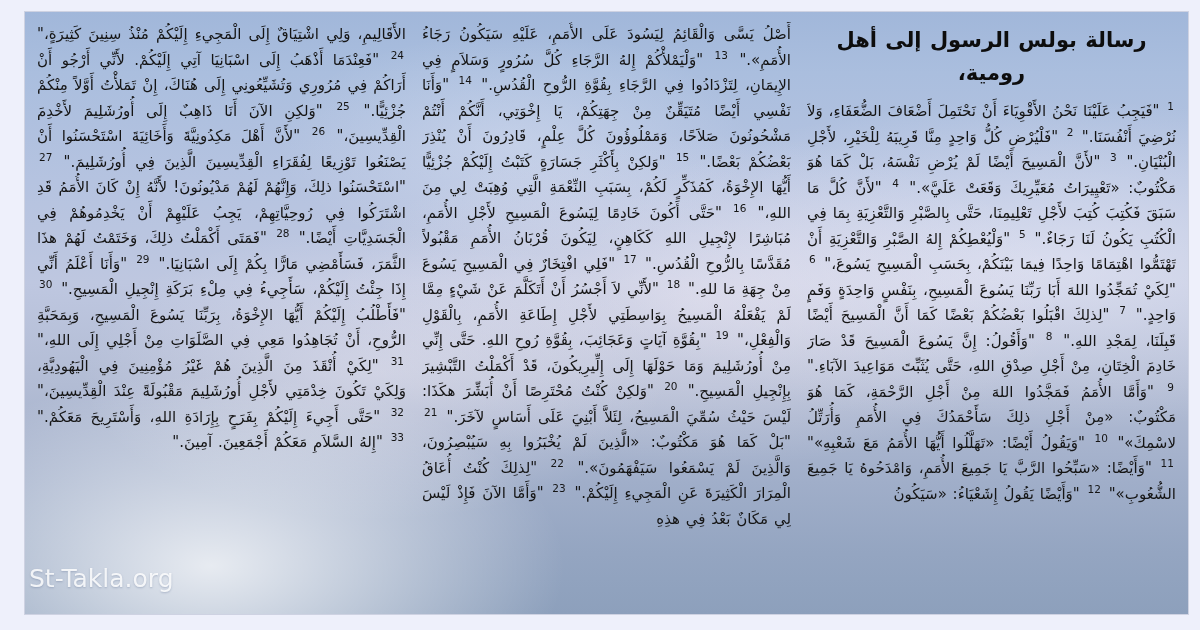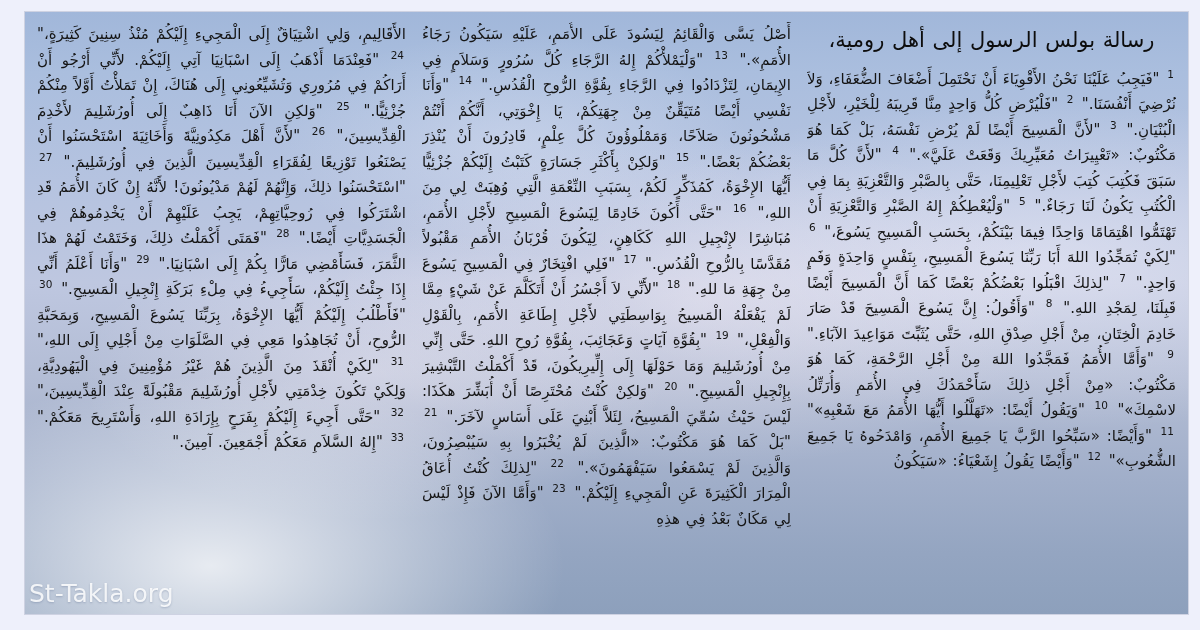--- a/index.html
+++ b/index.html
@@ -27,29 +27,29 @@
     direction:rtl;
     color:#151515;
   }
   .col{
     flex:1 1 0;min-width:0;height:100%;overflow:hidden;
     text-align:justify;
     font-size:15px;line-height:1.7;
     word-spacing:1px;
   }
   .title{
-    text-align:center;font-weight:normal;font-size:21px;line-height:1.55;
+    text-align:center;font-weight:bold;font-size:21px;line-height:1.55;
     margin:2px 0 10px 0;color:#0d0d0d;
   }
   .verses sup{
     font-size:10.5px;line-height:0;vertical-align:super;
     padding:0 2px;letter-spacing:0;
   }
   .watermark{
-    position:absolute;left:4px;bottom:6px;
+    position:absolute;left:4px;bottom:21px;
     direction:ltr;
     font-size:25px;color:rgba(255,255,255,0.85);
     text-shadow:0 1px 2px rgba(90,105,140,0.35);
   }
 </style>
 </head>
 <body>
 
 <div class="page">
   <div class="photo">

